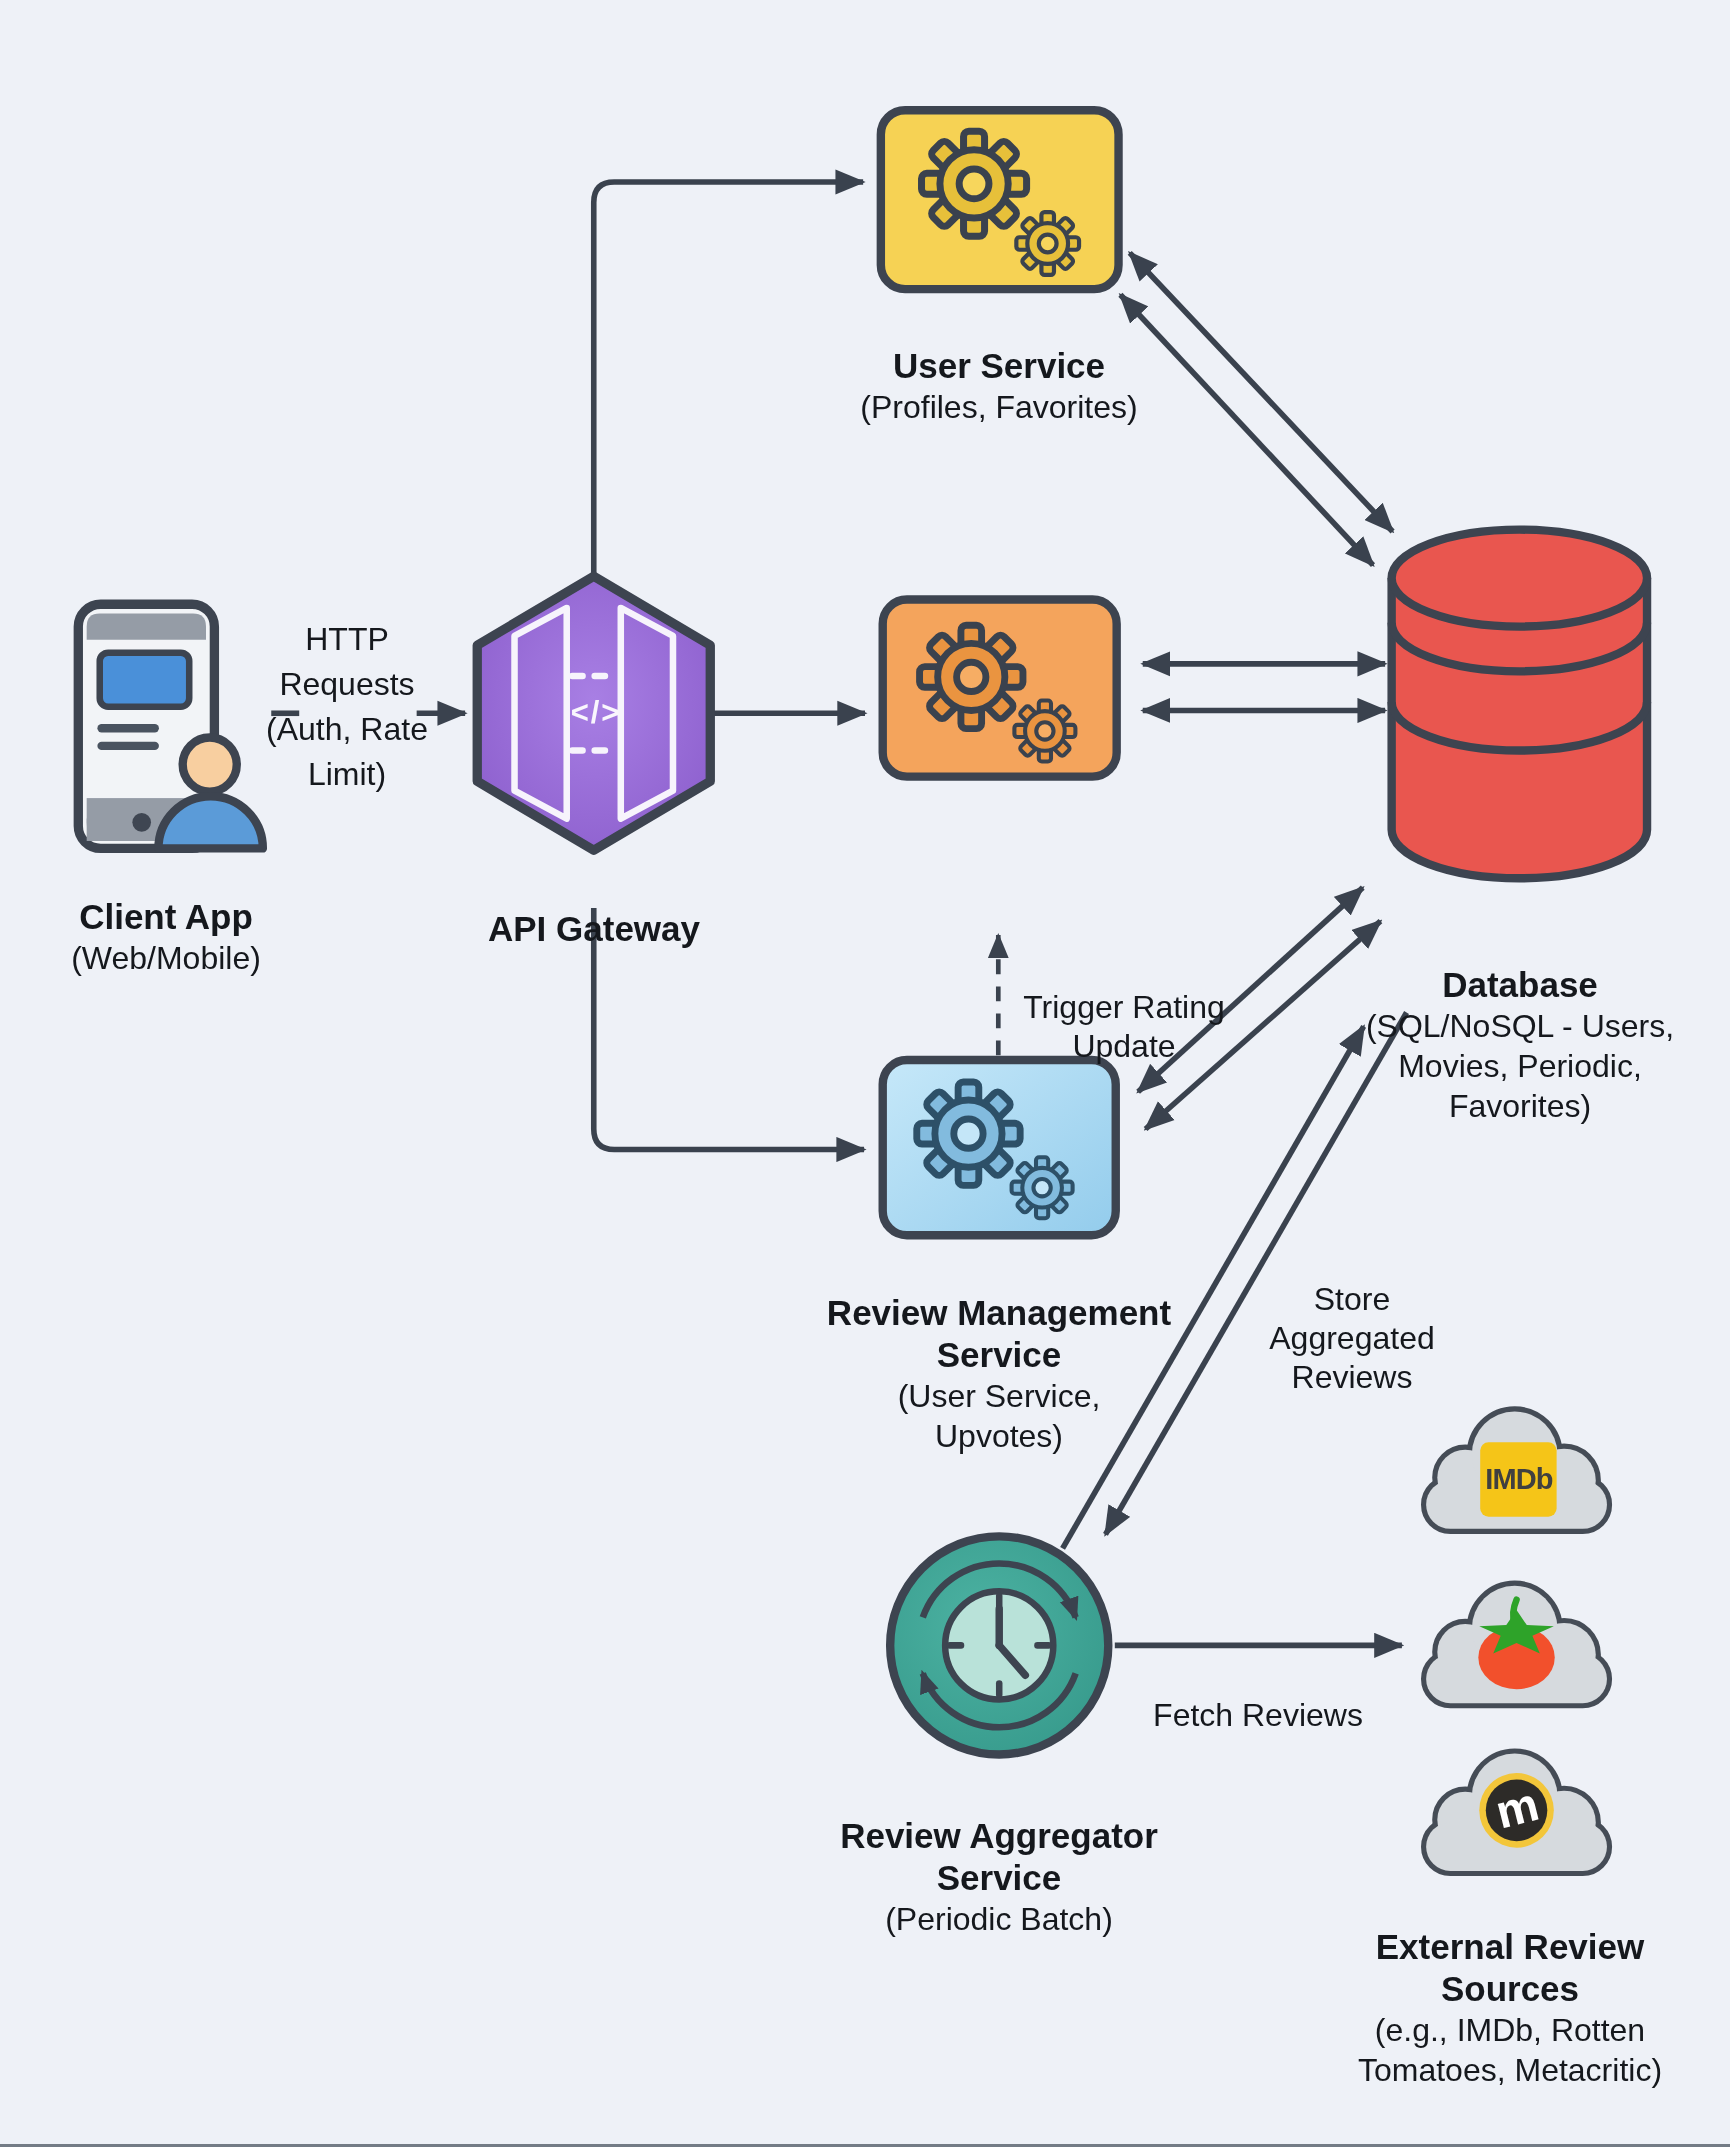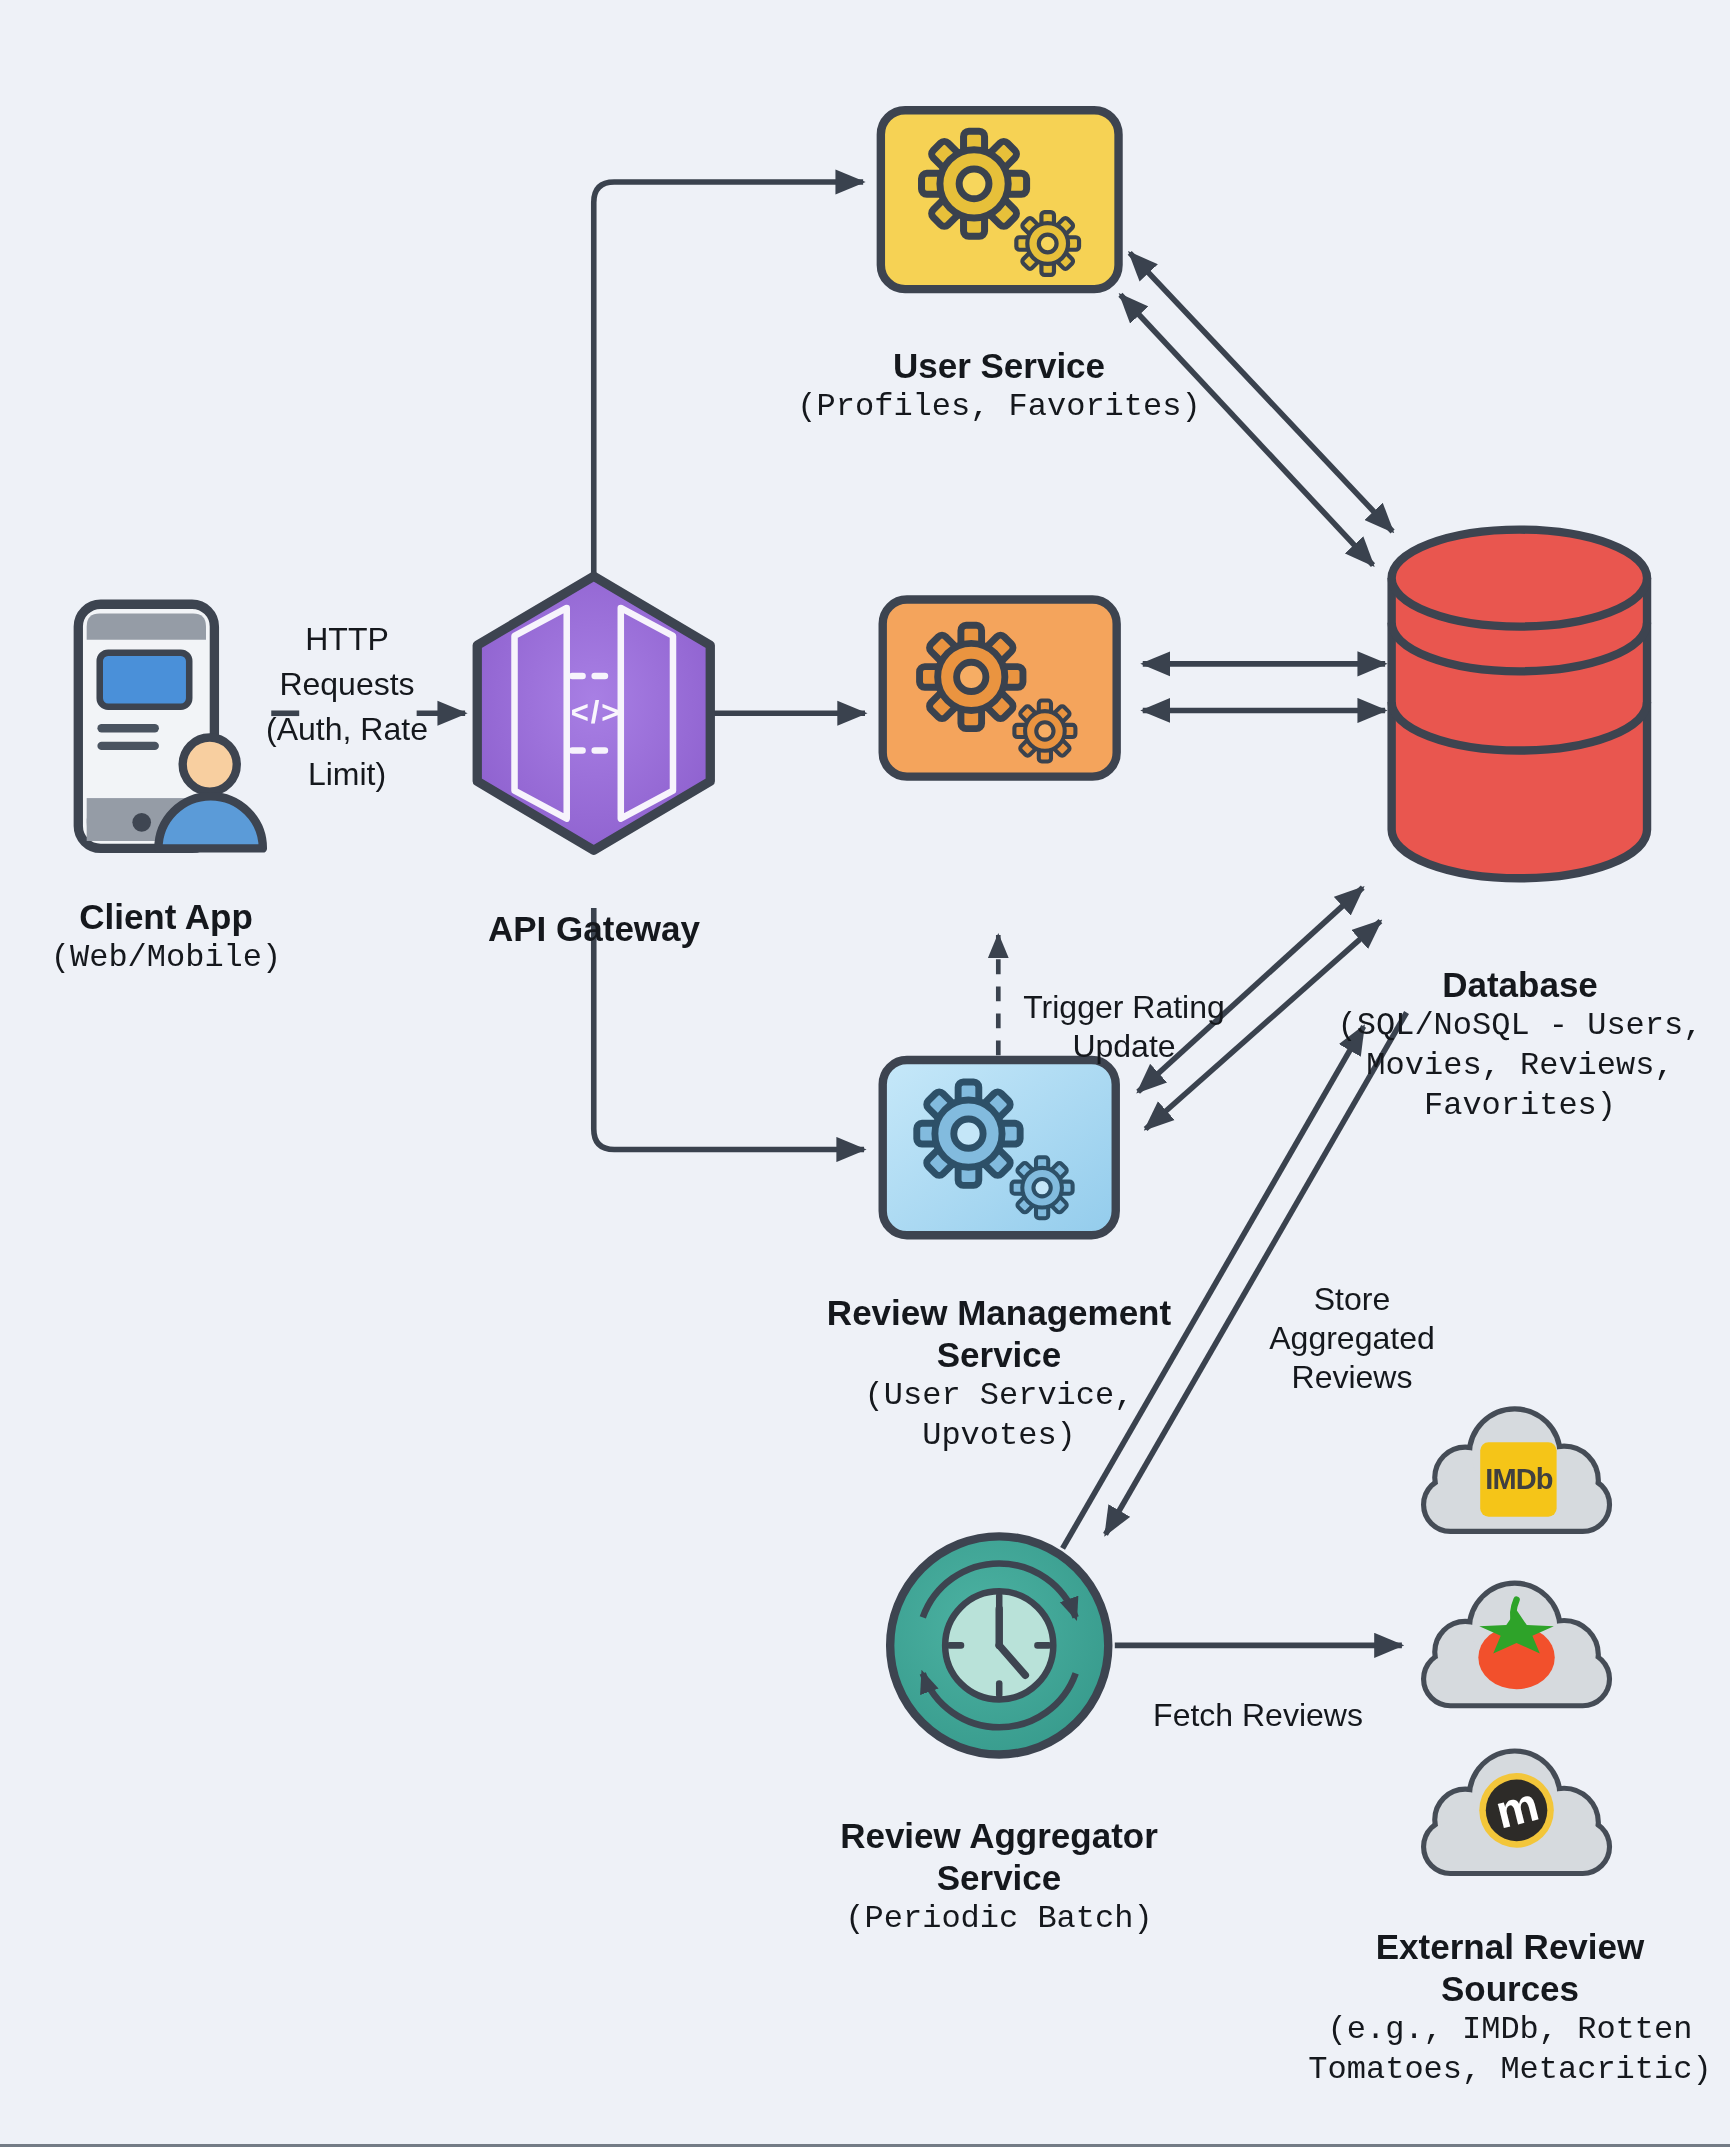--- a/index.html
+++ b/index.html
@@ -4,21 +4,21 @@
 <style>
   html,body{margin:0;padding:0;}
   body{width:1730px;height:2148px;background:#eef1f7;font-family:"Liberation Sans",sans-serif;}
   .canvas{position:relative;width:1730px;height:2148px;background:#eef1f7;overflow:hidden;}
   svg.layer{position:absolute;left:0;top:0;}
   .edge{stroke:#3a424e;stroke-width:6;fill:none;}
   .edge.dashed{stroke-width:5;stroke-dasharray:16 13;}
   .white{stroke:#f7f4fc;fill:none;}
   .lbl{position:absolute;transform:translateX(-50%);text-align:center;color:#15181d;white-space:nowrap;margin-top:35px;}
   .t{font-weight:bold;font-size:35px;line-height:42px;}
-  .s{font-size:32px;line-height:40px;font-family:Liberation Mono, monospace;}
+  .s{font-size:32px;line-height:40px;}
   .es{font-size:32px;line-height:39px;}
   .http .es{line-height:45px;}
   .glyph{position:absolute;transform:translate(-50%,-50%);white-space:nowrap;}
   .gw-glyph{color:#f9f6fd;font-weight:bold;font-size:31px;letter-spacing:1.9px;}
   .imdb-txt{color:#404040;font-weight:bold;font-size:29px;letter-spacing:-0.9px;}
   .meta-m{color:#ffffff;font-weight:bold;font-size:47px;transform:translate(-50%,-54%) rotate(-14deg);}
   .gY{color:#e7c03a;--hole:#f7d65c;}
   .gO{color:#ea9440;--hole:#f6ad64;}
   .gB{color:#82bbde;--hole:#c4e6f8;--ol:#2d5068;}
   .bottom-edge{position:absolute;left:0;bottom:0;width:100%;height:3.7px;background:#4a535f;opacity:.75;}
@@ -232,21 +232,21 @@
 <div class="lbl" style="left:999px;top:1257px">
   <div class="t">Review Management</div>
   <div class="t">Service</div>
   <div class="s">(User Service,</div>
   <div class="s">Upvotes)</div>
 </div>
 
 <div class="lbl" style="left:1520px;top:929px">
   <div class="t">Database</div>
   <div class="s">(SQL/NoSQL - Users,</div>
-  <div class="s">Movies, Reviews,</div>
+  <div class="s">Movies, Periodic,</div>
   <div class="s">Favorites)</div>
 </div>
 
 <div class="lbl" style="left:999px;top:1780px">
   <div class="t">Review Aggregator</div>
   <div class="t">Service</div>
   <div class="s">(Periodic Batch)</div>
 </div>
 
 <div class="lbl" style="left:1510px;top:1891px">

